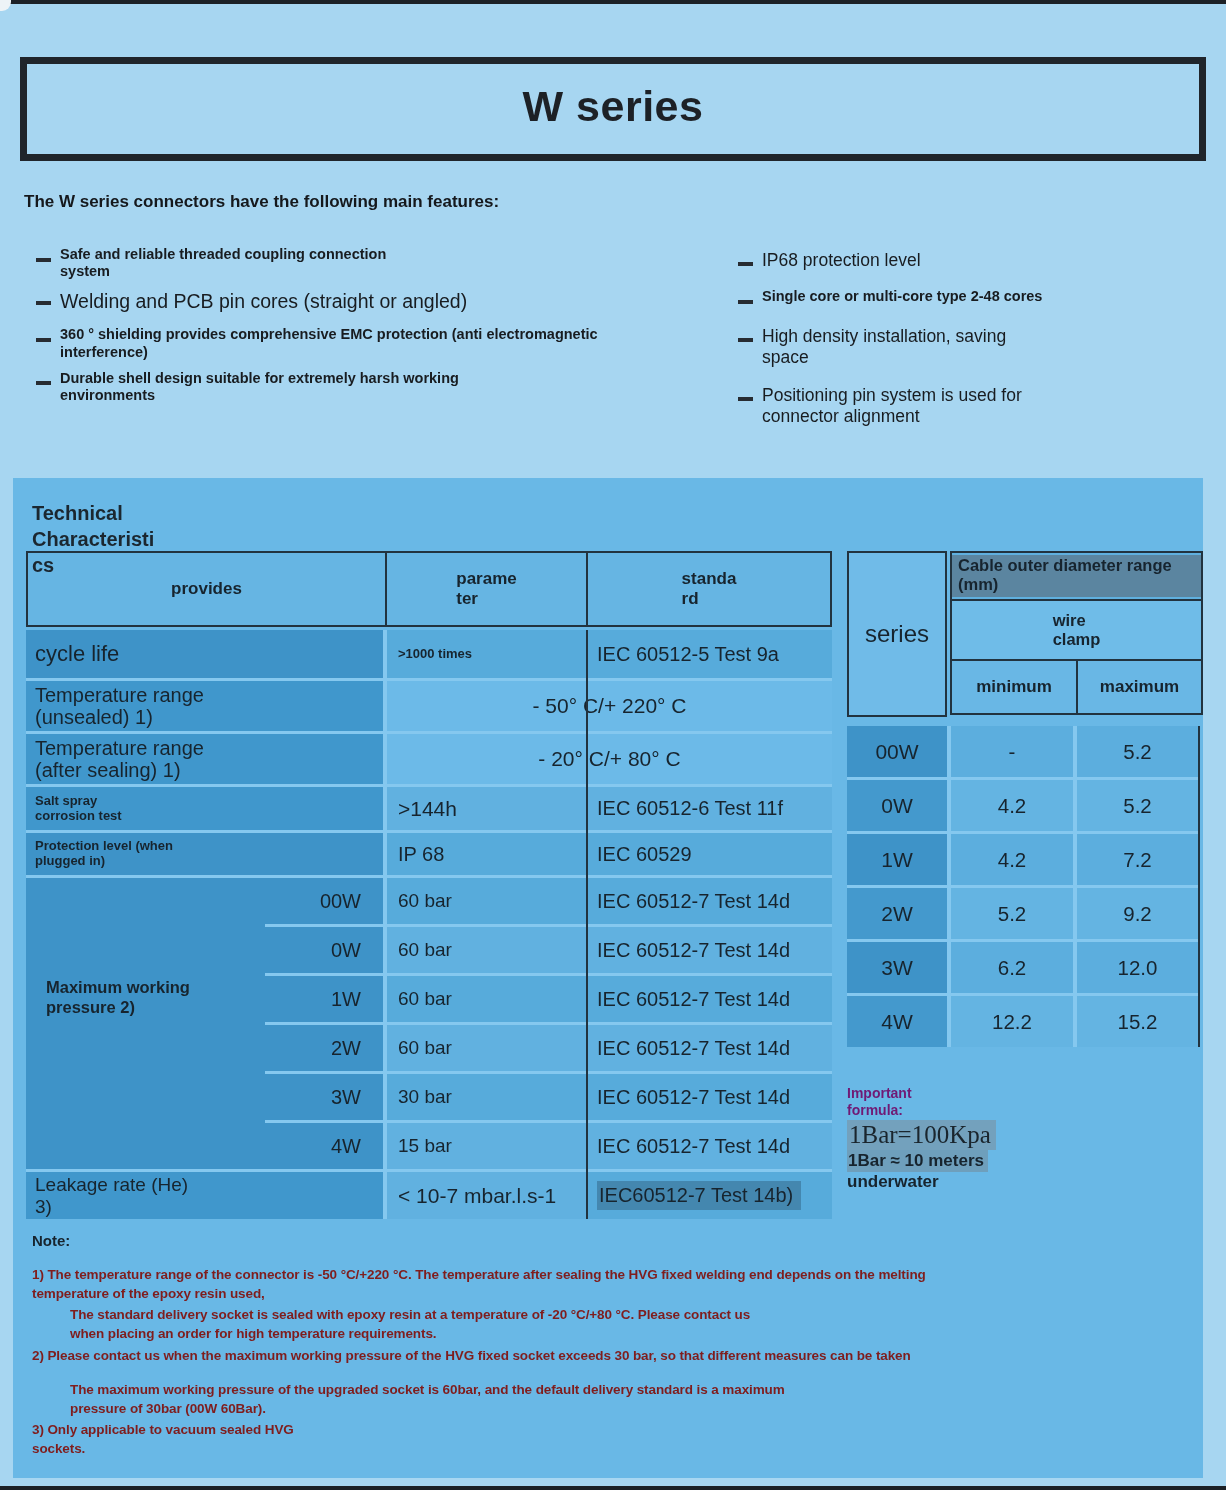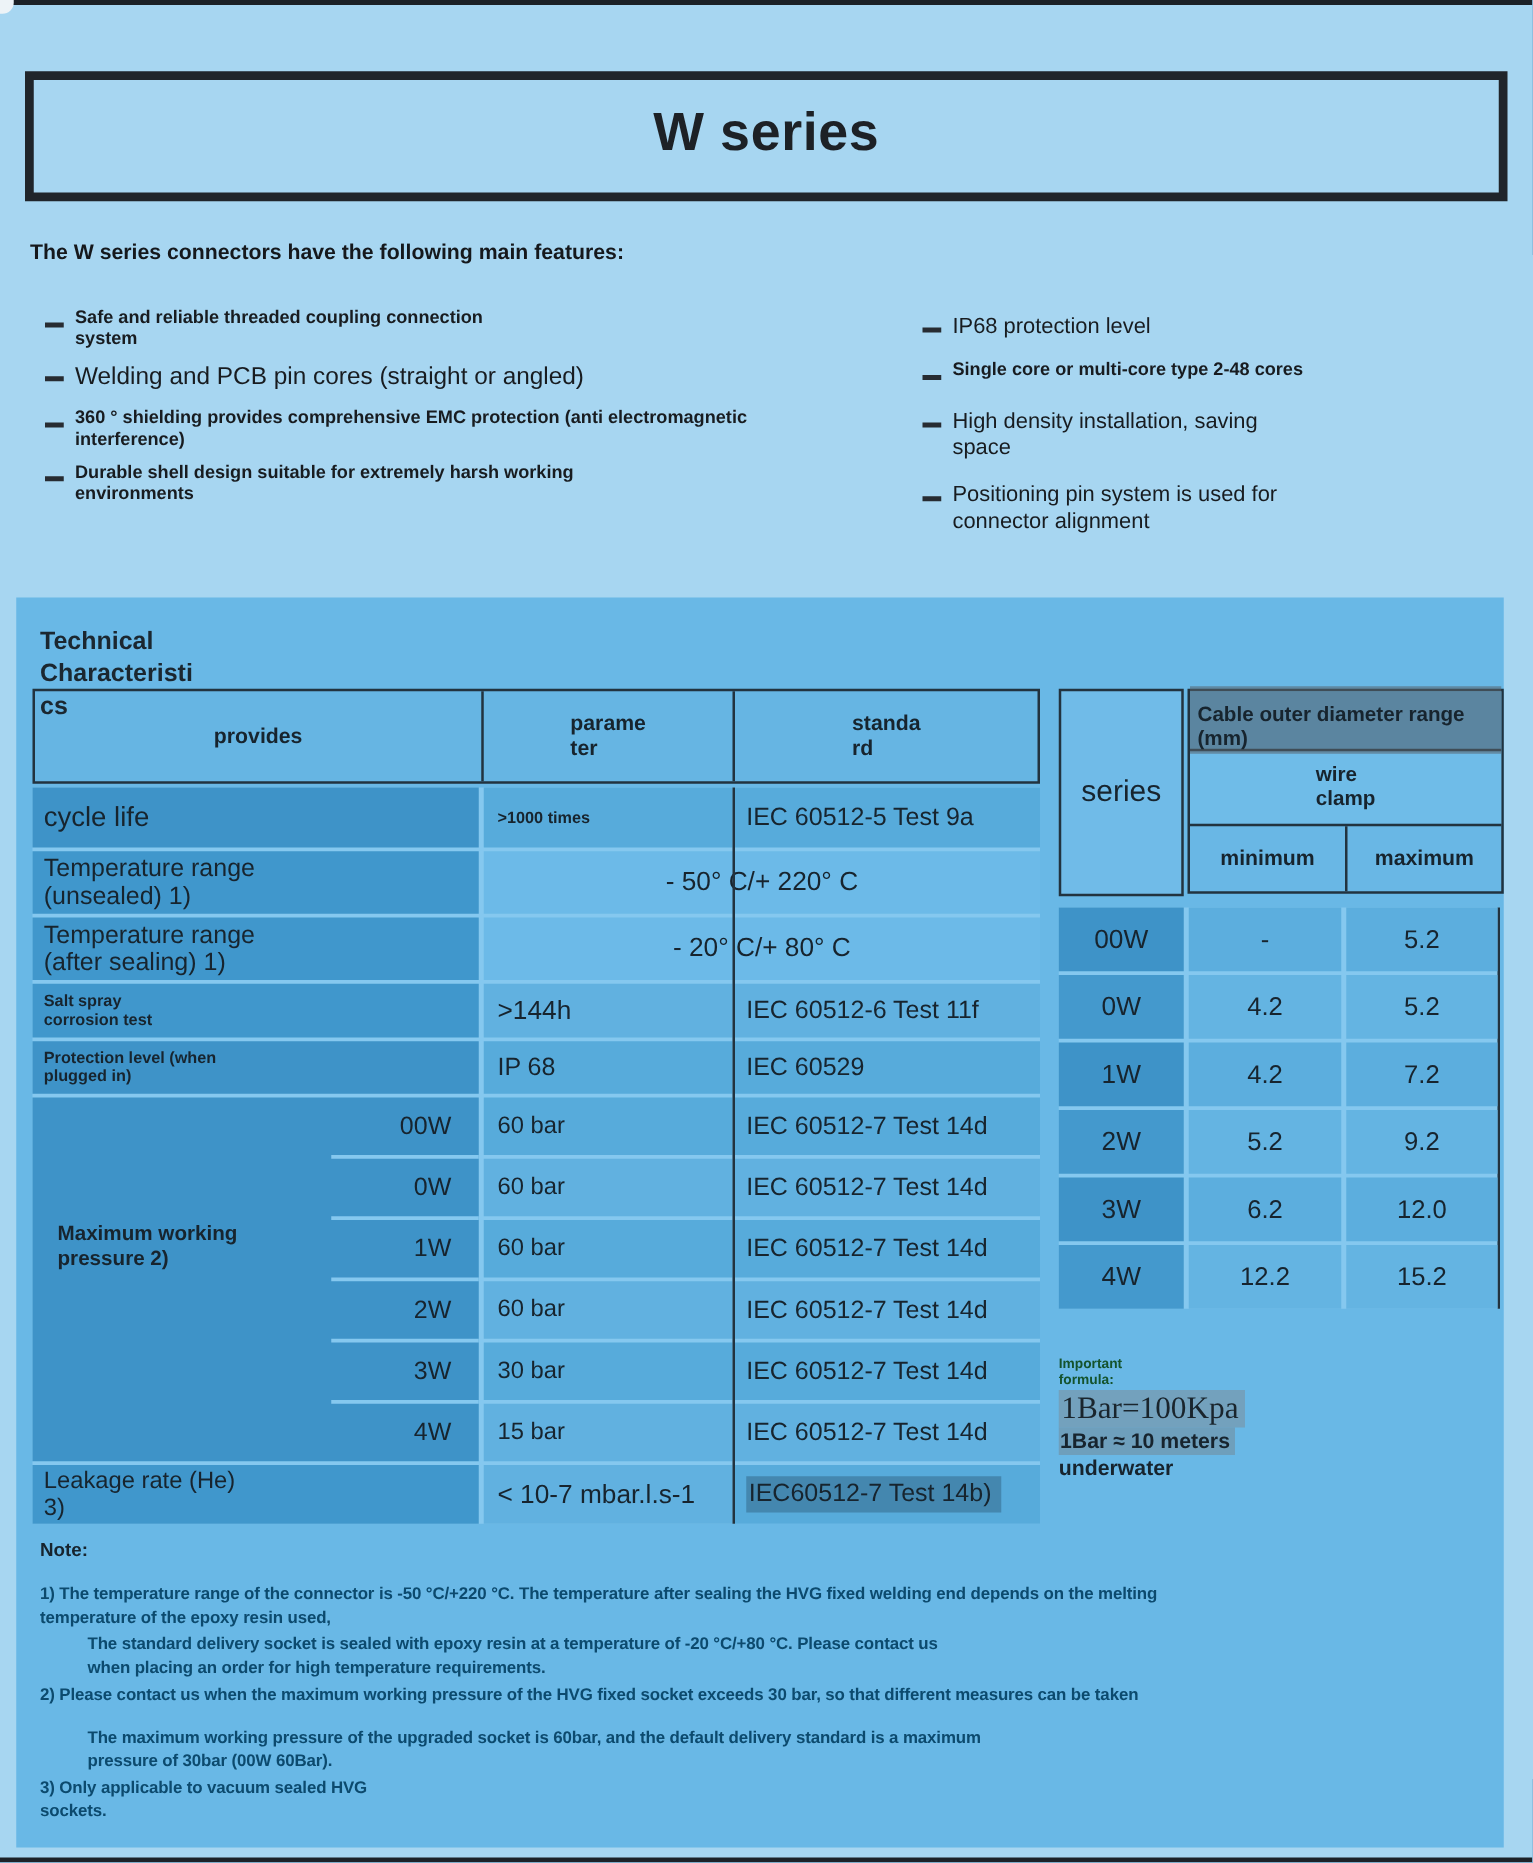--- a/index.html
+++ b/index.html
@@ -78,46 +78,46 @@
   .pressure-label{position:absolute;left:20px;top:100px;font-size:16.5px;font-weight:600;line-height:1.2;}
   .pressure-slots{position:absolute;right:0;top:0;width:118px;height:100%;display:flex;flex-direction:column;}
   .pslot{height:49px;display:flex;align-items:center;justify-content:flex-end;padding-right:22px;font-size:20px;font-weight:500;border-bottom:3px solid #85C8EF;}
   .pslot:last-child{height:46px;border-bottom:none;}
   .hl-14b{background:rgba(28,58,84,.32);padding:3px 8px 4px 2px;}
 
   
   .series-box{position:absolute;left:834px;top:73px;width:100px;height:166px;border:2px solid #22333F;background:#70BBE8;display:flex;align-items:center;justify-content:center;font-size:24px;font-weight:500;}
   .group-box{position:absolute;left:937px;top:73px;width:253px;border:2px solid #22333F;background:#69B7E5;}
   .g-cable{height:46px;background:#5FB0DF;display:flex;align-items:center;}
-  .hl-gray{background:rgba(88,99,108,.55);display:inline-block;width:100%;padding:14px 4px 3px 6px;font-size:16.5px;font-weight:600;line-height:1.15;}
+  .hl-gray{background:rgba(88,99,108,.55);display:inline-block;width:100%;padding:1px 4px 3px 6px;font-size:16.5px;font-weight:600;line-height:1.15;}
   .g-wire{height:60px;border-top:2px solid #22333F;background:#6FBCE8;display:flex;align-items:center;justify-content:center;font-size:16.5px;font-weight:600;}
   .g-minmax{height:54px;border-top:2px solid #22333F;display:flex;}
   .g-min{width:126px;border-right:2px solid #22333F;display:flex;align-items:center;justify-content:center;font-size:17px;font-weight:600;}
   .g-max{flex:1;display:flex;align-items:center;justify-content:center;font-size:17px;font-weight:600;}
   .rbody{
     position:absolute;left:834px;top:248px;display:grid;background:#85C8EF;
     grid-template-columns:100px 4px 122px 4px 121px;
     grid-auto-rows:51px;row-gap:3px;border-right:2px solid #22333F;
   }
   .rcell{display:flex;align-items:center;justify-content:center;}
   .r-series{background:#3E93C8;font-size:21px;font-weight:500;}
   .r-val{background:#5CAEDE;font-size:20.5px;font-weight:500;}
 
   
   .formula{position:absolute;left:834px;top:607px;width:310px;}
-  .formula-label{font-size:11px;font-weight:700;line-height:1.2;color:#14532d;}
+  .formula-label{font-size:14px;font-weight:700;line-height:1.2;color:#701a75;}
   .formula-eq{font-family:"Liberation Serif","DejaVu Serif",serif;font-size:25px;color:#1A252D;margin-top:2px;}
   .formula-eq span{background:rgba(125,138,148,.5);padding:1px 5px 2px 2px;}
   .formula-approx{font-size:17px;font-weight:600;line-height:1.25;margin-top:1px;}
   .formula-approx .hl{background:rgba(118,132,142,.48);padding:1px 4px 2px 1px;}
 
   
   .notes{position:absolute;left:19px;top:754px;width:1150px;}
   .notes-title{font-size:15px;font-weight:700;}
-  .note-item{font-size:13.5px;font-weight:600;line-height:1.38;letter-spacing:-.1px;color:#0c4a6e;margin-top:3px;}
+  .note-item{font-size:13.5px;font-weight:600;line-height:1.38;letter-spacing:-.1px;color:#7f1d1d;margin-top:3px;}
   .note-item.first{margin-top:17px;}
   .note-item.indent{margin-left:38px;}
   .note-item.spaced{margin-top:16px;}
 </style>
 </head>
 <body>
 
 <div class="page">
   <div class="strip top"></div>
   <div class="corner"></div>

